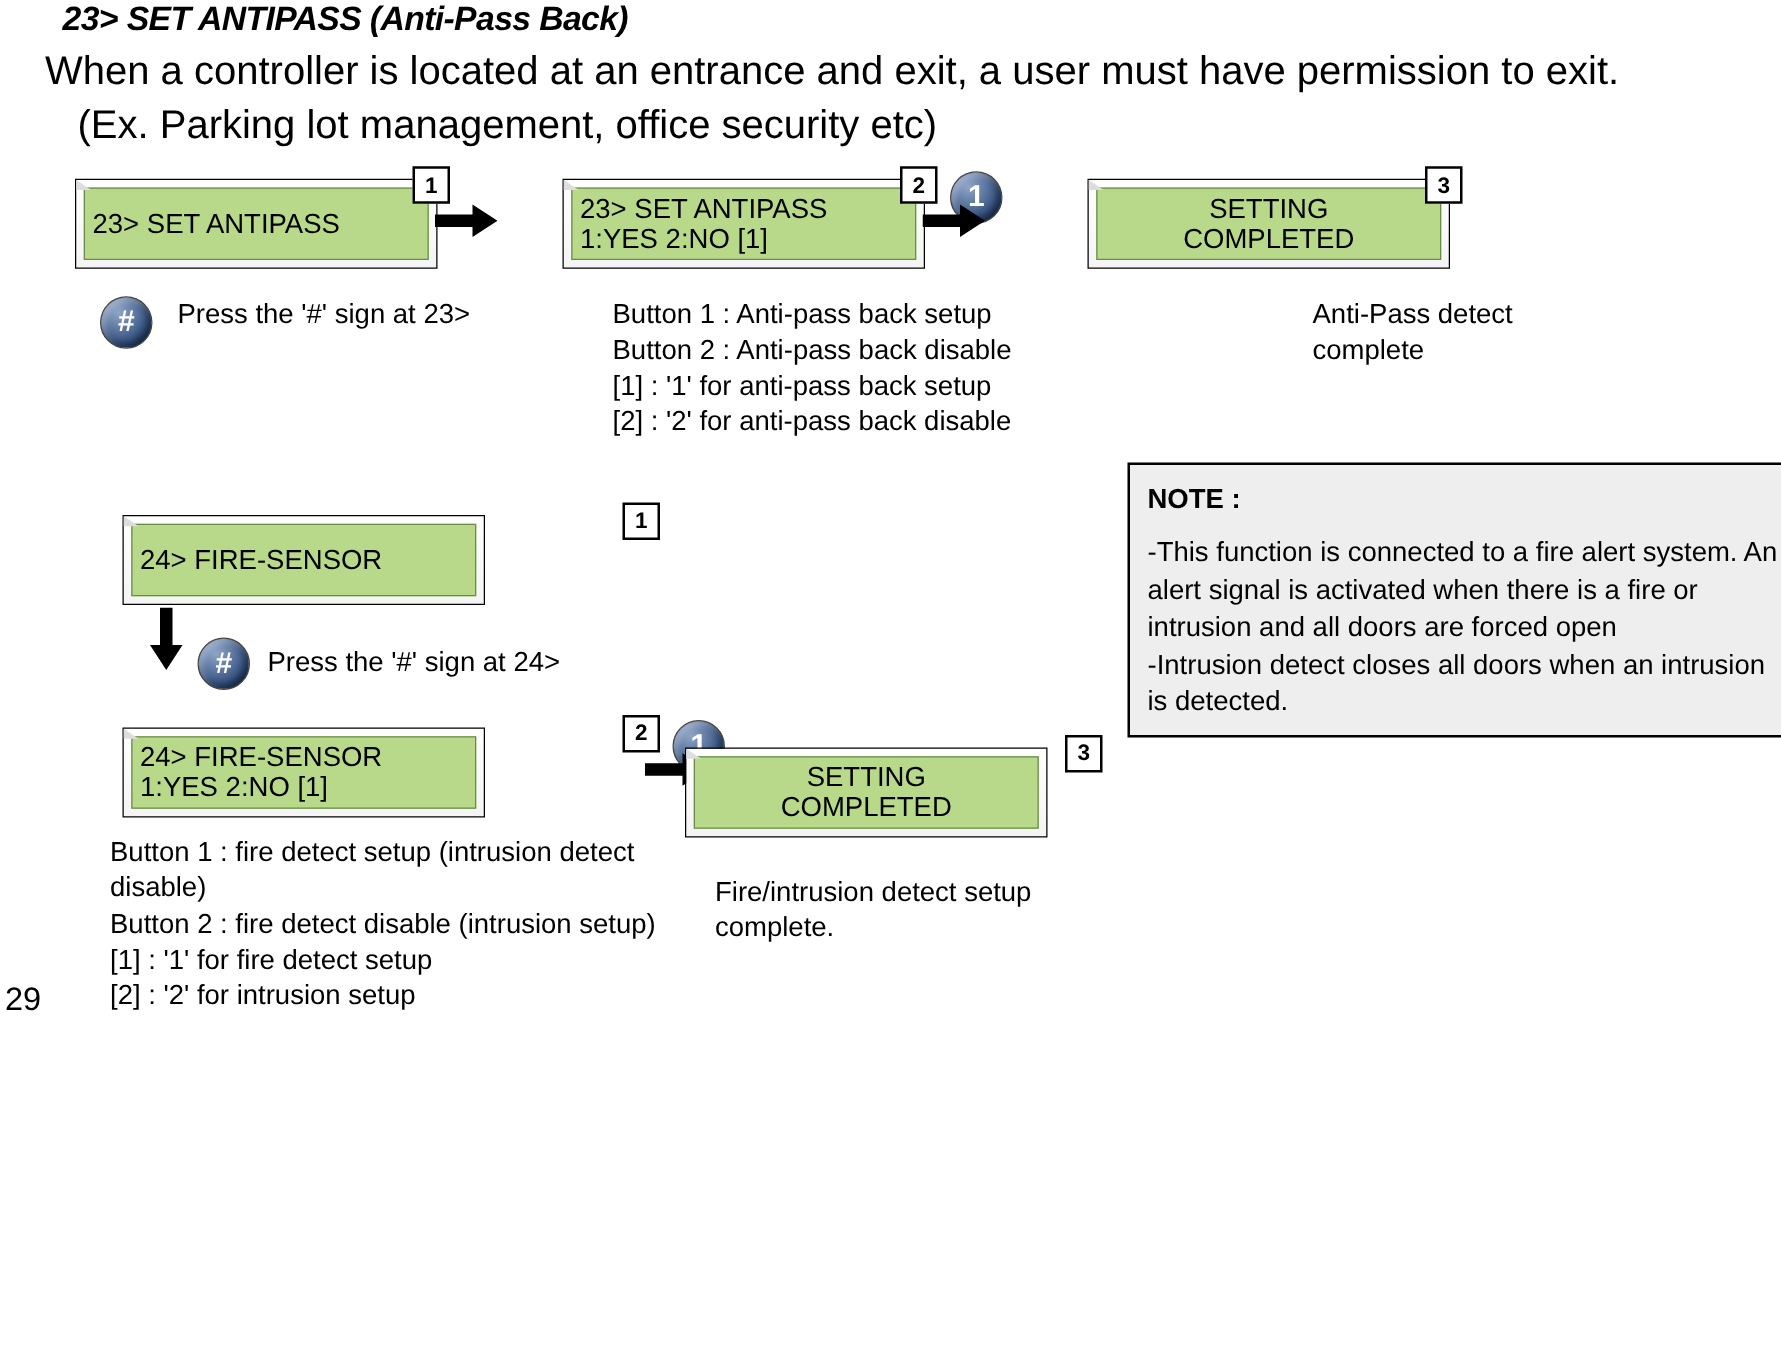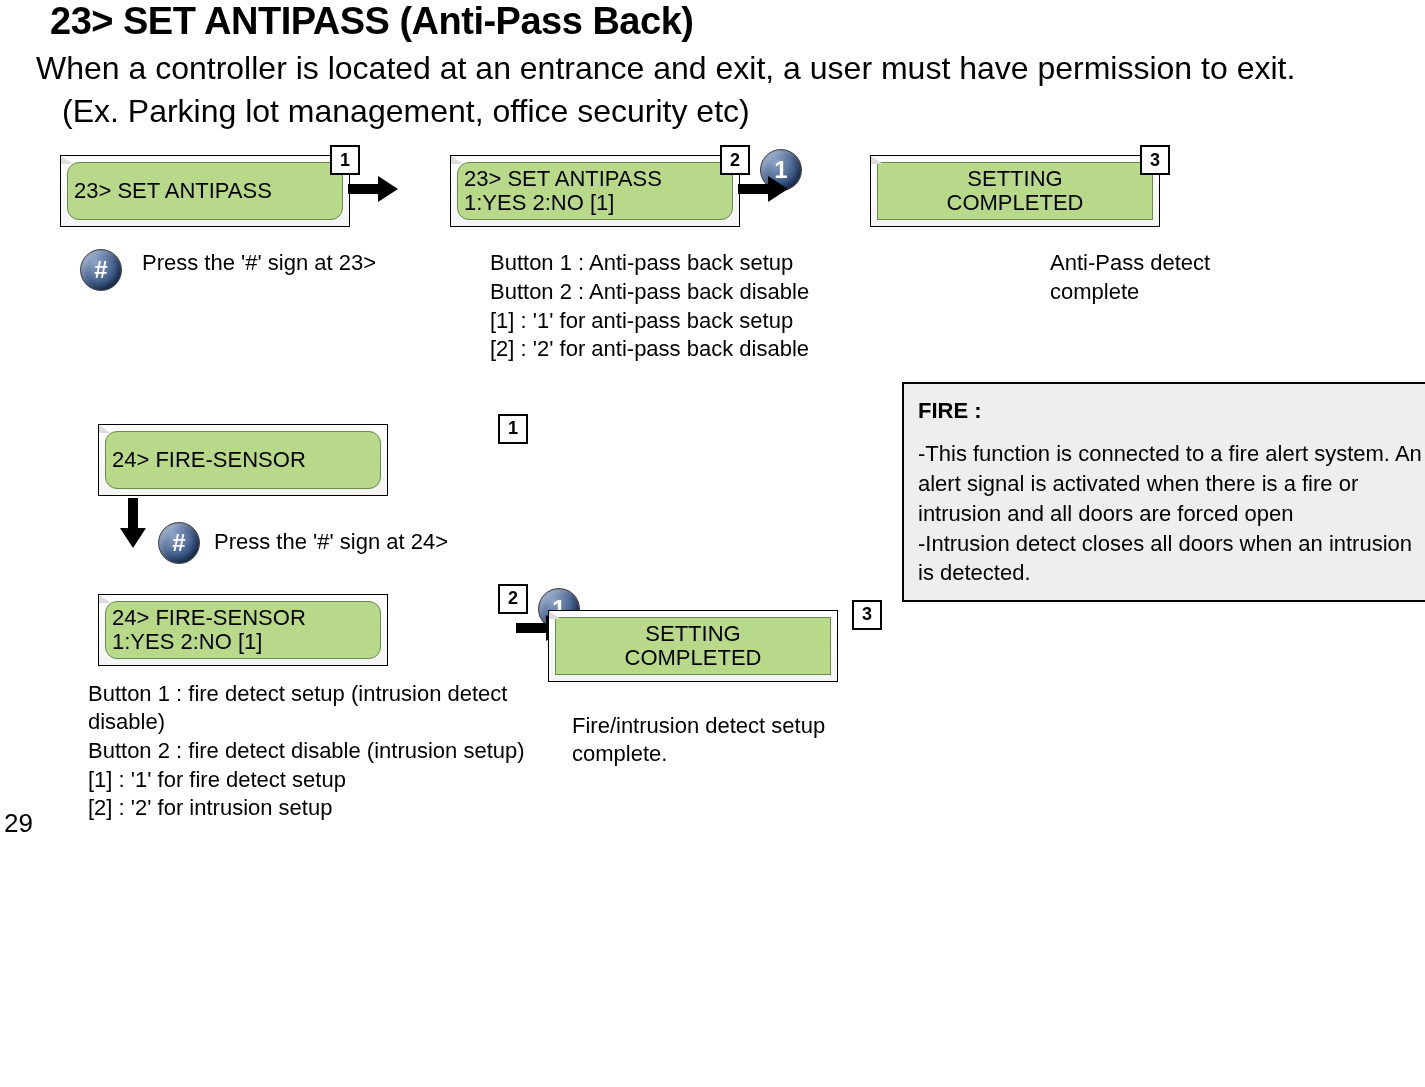--- a/index.html
+++ b/index.html
@@ -9,24 +9,25 @@
     margin: 0;
     padding: 0;
     width: 1425px;
     color: #000;
   }
   .page {
     padding: 0 20px 20px 20px;
     position: relative;
   }
   h1 {
-    font-size: 38px;
+    font-size: 27px;
     font-weight: bold;
     margin: 0 0 4px 30px;
     letter-spacing: -0.5px;
+    font-style: italic;
   }
   .intro {
     font-size: 32px;
     margin-left: 16px;
     line-height: 1.35;
   }
   .intro .sub {
     margin-left: 26px;
   }
   .section2-title {
@@ -72,21 +73,21 @@
     display: flex;
     flex-direction: column;
     align-items: center;
     justify-content: center;
     font-size: 22px;
     line-height: 1.1;
     padding: 2px 6px;
     text-align: left;
     white-space: pre-line;
   }
-  .lcd-inner.left { align-items: flex-start; text-align: center; border-radius: 12px; }
+  .lcd-inner.left { align-items: flex-start; text-align: center; }
   .step-badge {
     position: absolute;
     top: -10px;
     right: -10px;
     width: 30px;
     height: 30px;
     background: #fff;
     border: 2px solid #000;
     font-weight: bold;
     font-size: 18px;
@@ -142,21 +143,21 @@
     background: #eee;
     padding: 12px 14px;
     width: 540px;
     font-size: 22px;
     line-height: 1.35;
   }
   .note-title { font-weight: bold; margin-bottom: 14px; }
   .page-num {
     position: absolute;
     left: 4px;
-    bottom: 4px;
+    bottom: 16px;
     font-size: 26px;
   }
   .inline-caption {
     display:flex; align-items:center; gap:14px; margin-left:64px; margin-top:-4px;
   }
   .section2-columns {
     display:flex; align-items:flex-start; margin-top:18px; margin-left:38px; gap:30px;
   }
 </style>
 </head>
@@ -285,21 +286,21 @@
             <span>COMPLETED</span>
           </div>
         </div>
         <div class="step-badge">3</div>
       </div>
       <div class="cap-text" style="margin-top:30px; margin-left:24px; width:300px;">Fire/intrusion detect setup complete.</div>
     </div>
 
     <div class="col">
       <div class="note-box">
-        <div class="note-title">FIRE :</div>
+        <div class="note-title">NOTE :</div>
         <div style="white-space:pre-line;">-This function is connected to a fire alert system. An alert signal is activated when there is a fire or intrusion and all doors are forced open
 -Intrusion detect closes all doors when an intrusion is detected.</div>
       </div>
     </div>
   </div>
 
   <div class="page-num">29</div>
 </div>
 
 </body></html>

